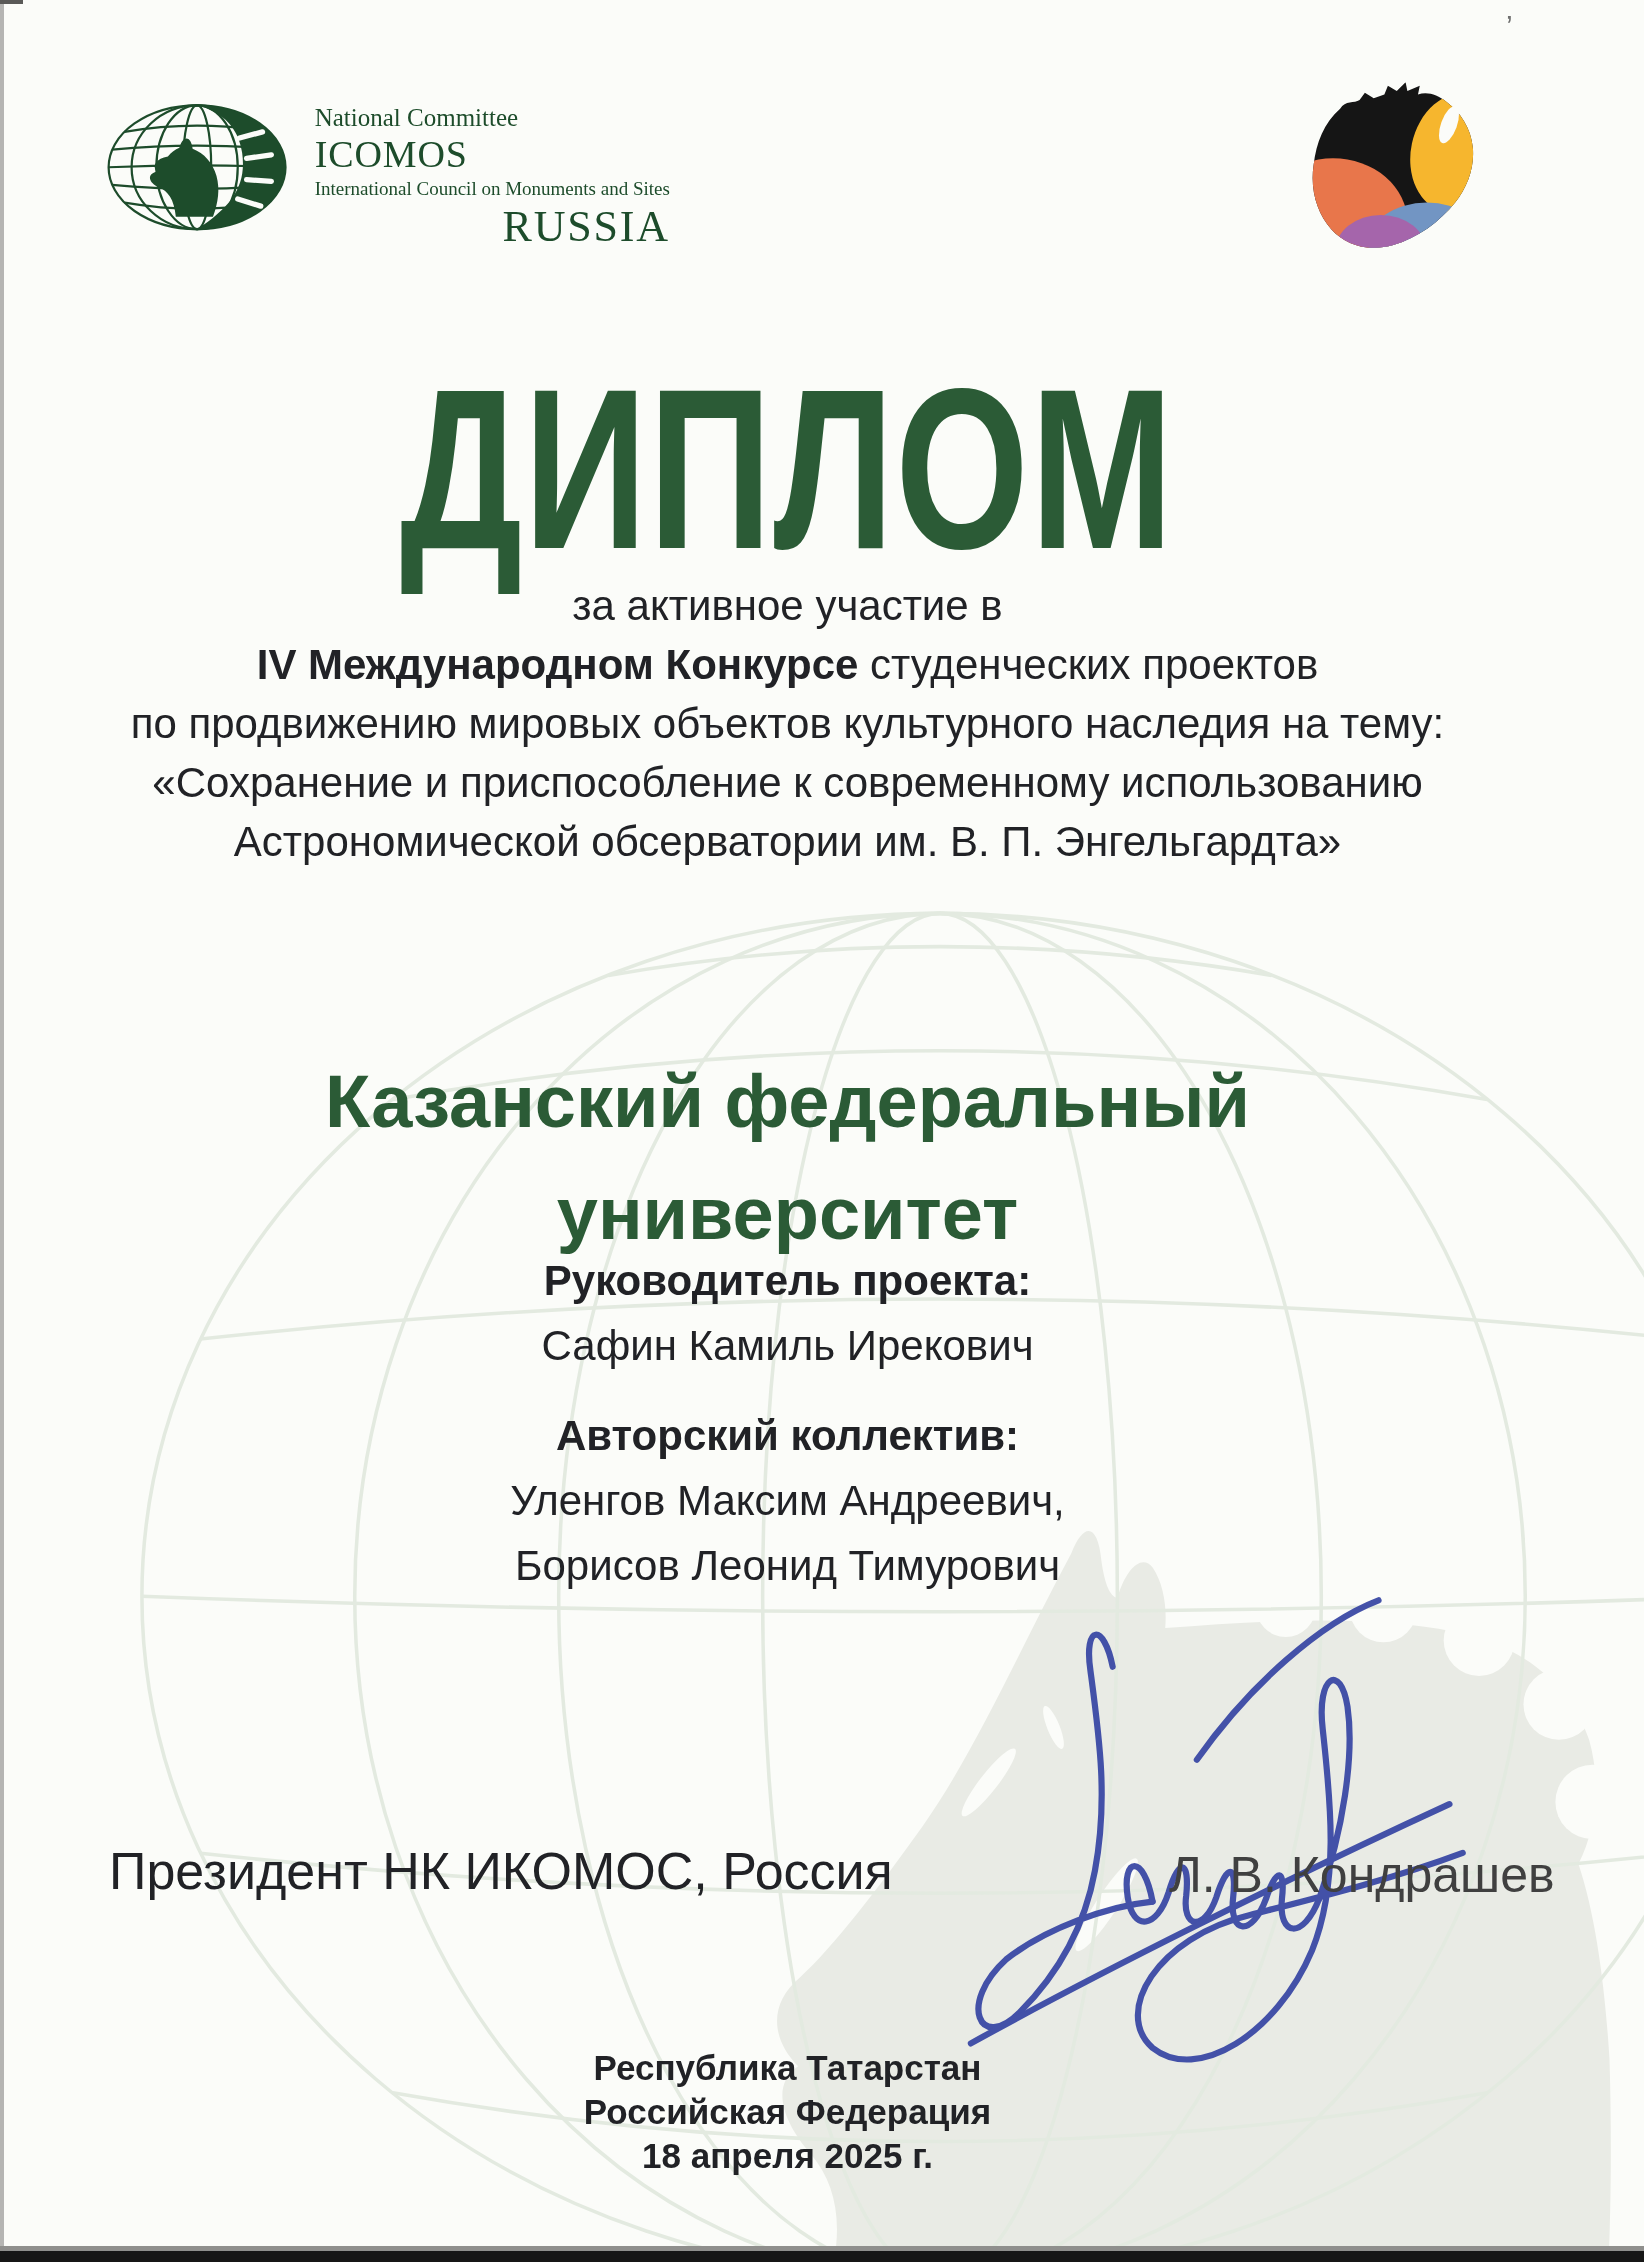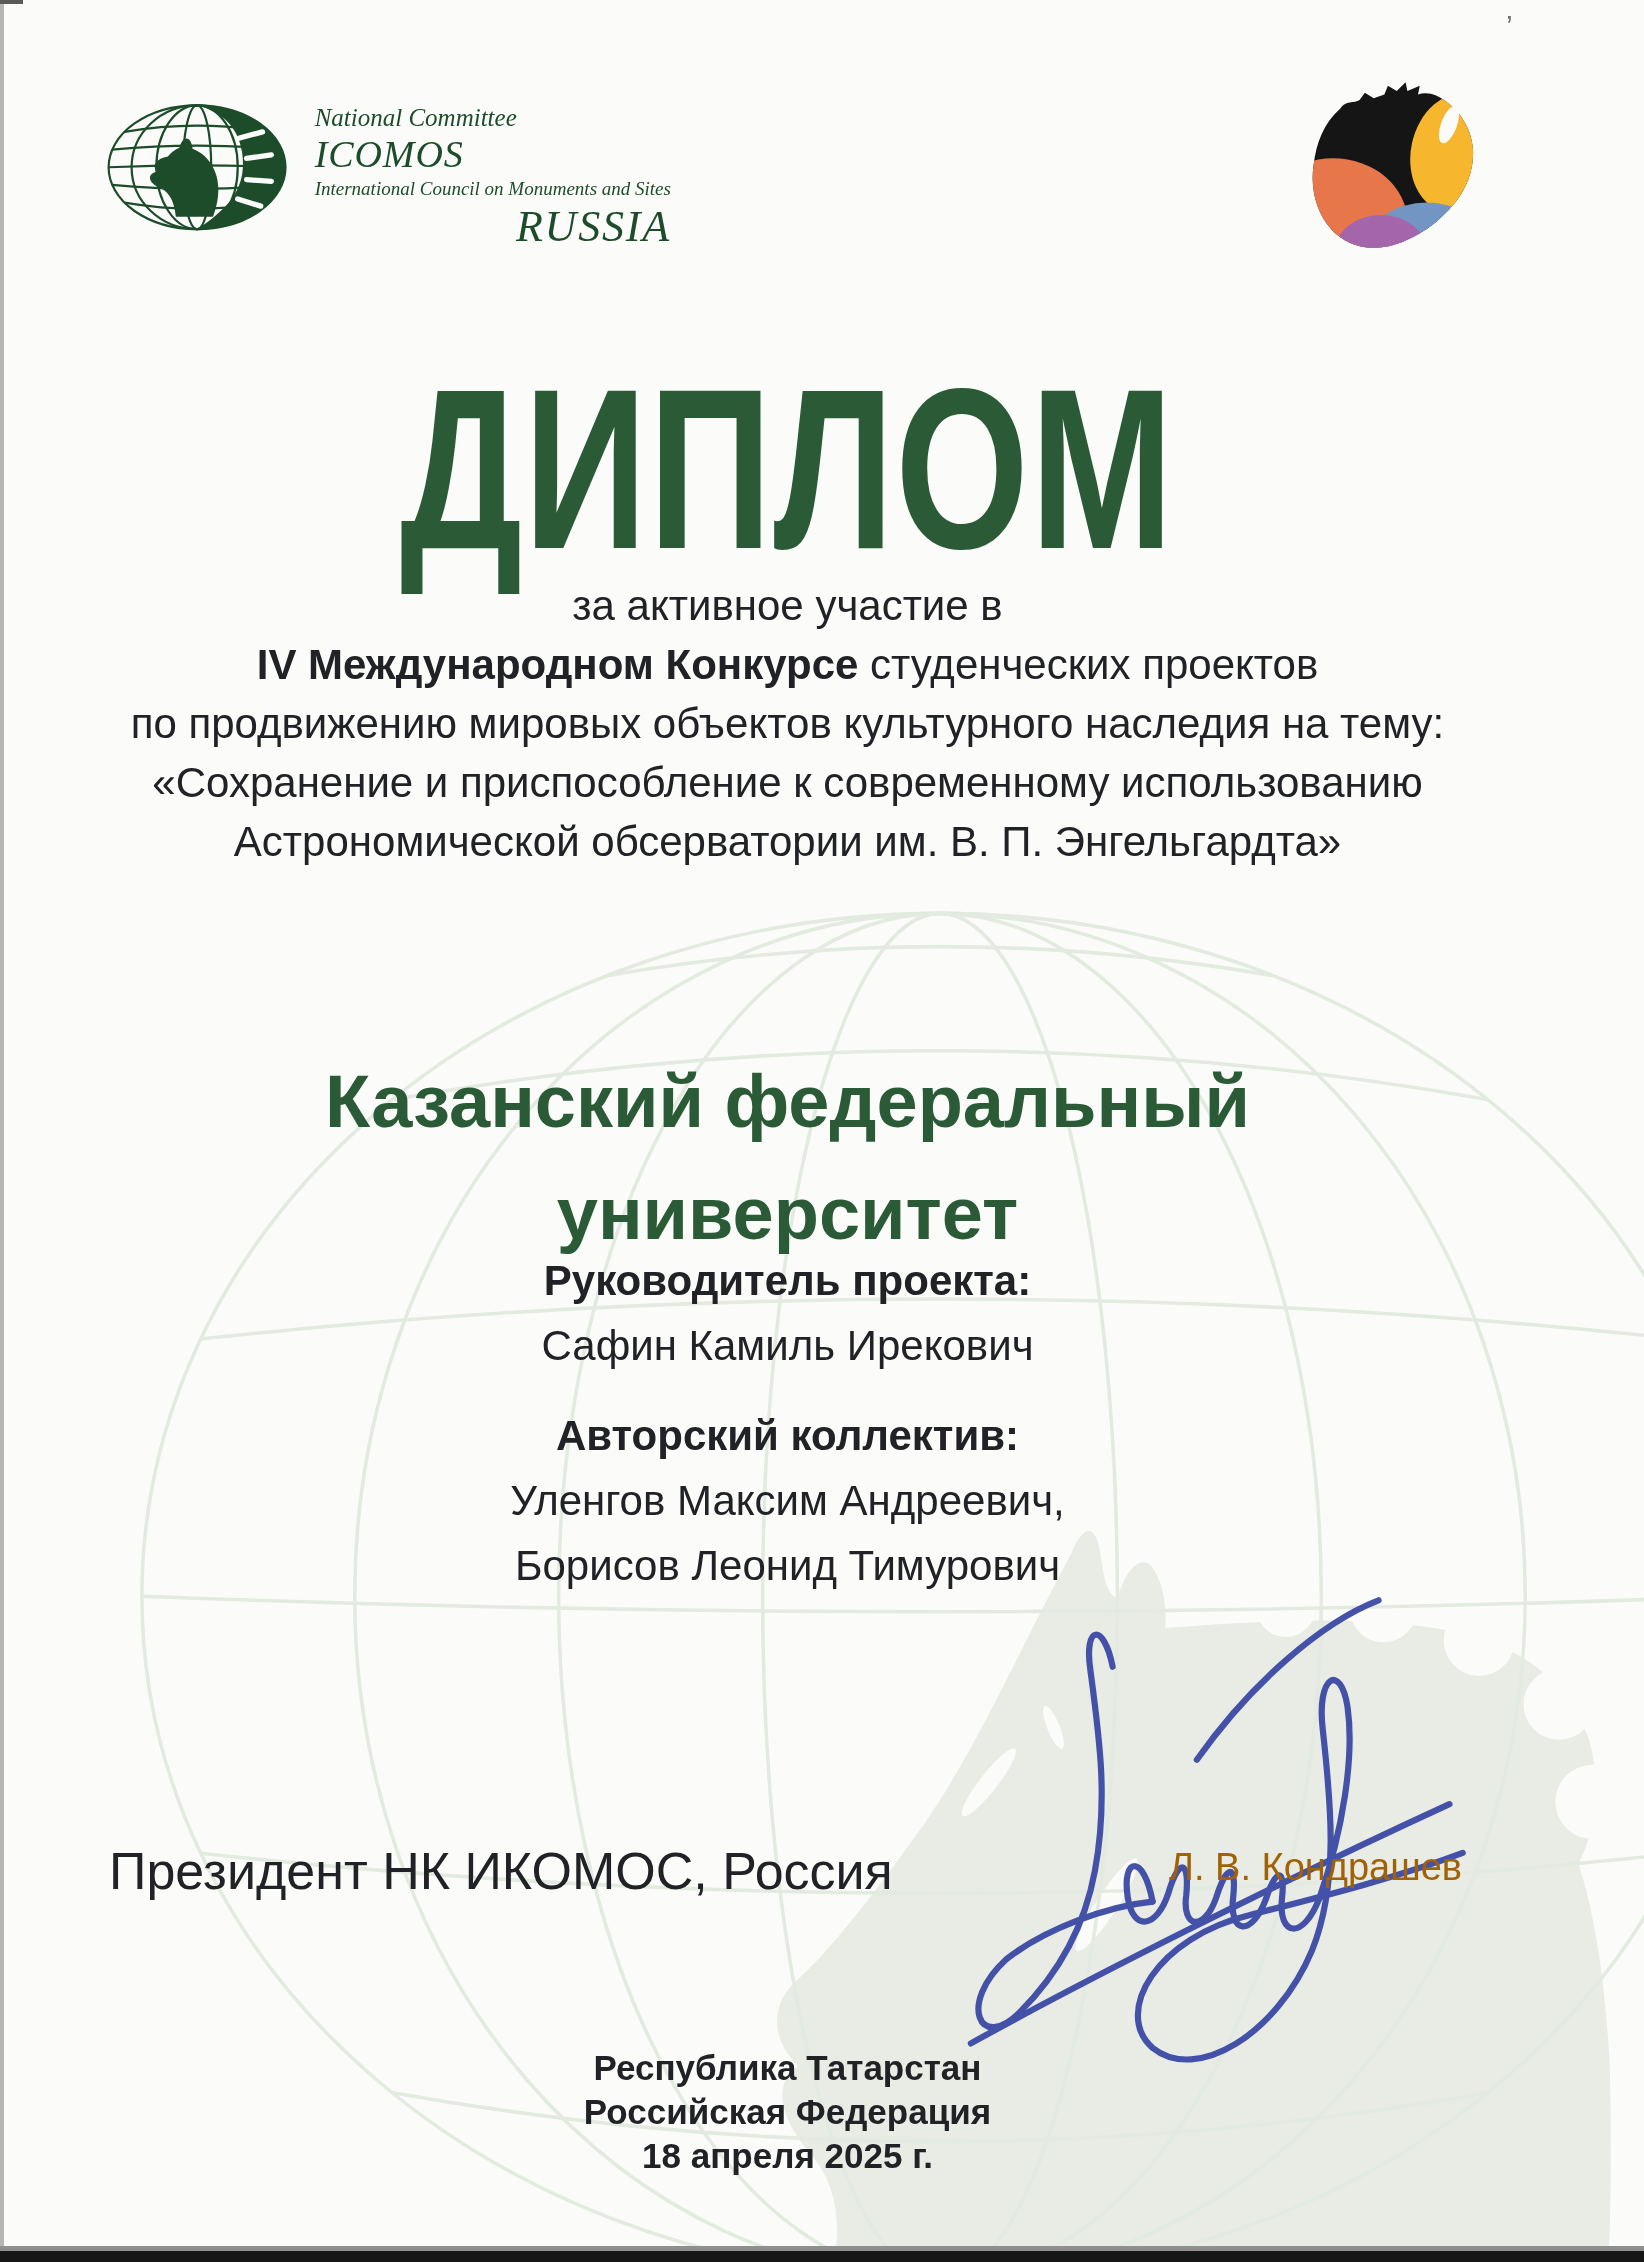--- a/index.html
+++ b/index.html
@@ -9,37 +9,37 @@
     background:#fbfcf9;
     overflow:hidden;
     font-family:"Liberation Sans", sans-serif;
     color:#212226;
   }
   .abs{position:absolute;}
   
   .watermark{left:0;top:0;width:1645px;height:2263px;}
   
   .icomos-logo{left:98px;top:98px;display:flex;align-items:flex-start;}
-  .icomos-text{margin-left:17.7px;color:#1d4c2b;font-family:"Liberation Serif", serif;line-height:1;font-style:italic;}
+  .icomos-text{margin-left:17.7px;color:#1d4c2b;font-family:"Liberation Serif", serif;line-height:1;}
   .icomos-committee{font-size:25px;margin-top:7px;}
   .icomos-name{font-size:38px;margin-top:5.3px;letter-spacing:0.9px;}
   .icomos-subtitle{font-size:19px;margin-top:6.2px;}
   .icomos-country{font-size:44px;margin-top:7px;letter-spacing:1.8px;text-align:right;}
   .jug-logo{left:1287px;top:73px;}
   
   .ctr{left:-35px;width:1645px;text-align:center;}
   .title{top:355px;font-size:229px;font-weight:700;color:#2b5b36;line-height:1;}
   .title-inner{display:inline-block;transform:scaleX(0.75);transform-origin:50% 50%;letter-spacing:1.8px;}
   .intro{top:576px;font-size:42px;line-height:59px;color:#212226;}
   .recipient{top:1046px;font-size:74px;font-weight:700;color:#2b5b36;line-height:112px;}
   .leader{top:1248px;font-size:42px;line-height:65px;}
   .authors{top:1403px;font-size:42px;line-height:65px;}
   .bold{font-weight:700;}
   .president{left:109px;top:1841px;font-size:52px;}
-  .signer-name{left:1169px;top:1846px;font-size:38px;color:#a16207;}
+  .signer-name{left:1169px;top:1846px;font-size:50px;color:#404040;}
   .signature-svg{left:931px;top:1587px;}
   .footer{top:2046px;font-size:35px;font-weight:700;line-height:44px;}
   
   .edge-left{left:0;top:0;width:3.5px;height:2263px;background:#b5b5b3;}
   .edge-bottom{left:0;top:2251px;width:1645px;height:11.5px;background:#161616;}
   .edge-bottom-fade{left:0;top:2246px;width:1645px;height:5.3px;background:#8f8f8d;}
   .corner-nick{left:0;top:0;width:23px;height:4.4px;background:#5a5a58;}
   .apostrophe{left:1506px;top:8.9px;font-size:30px;color:#6f6f6f;}
 </style>
 </head>

